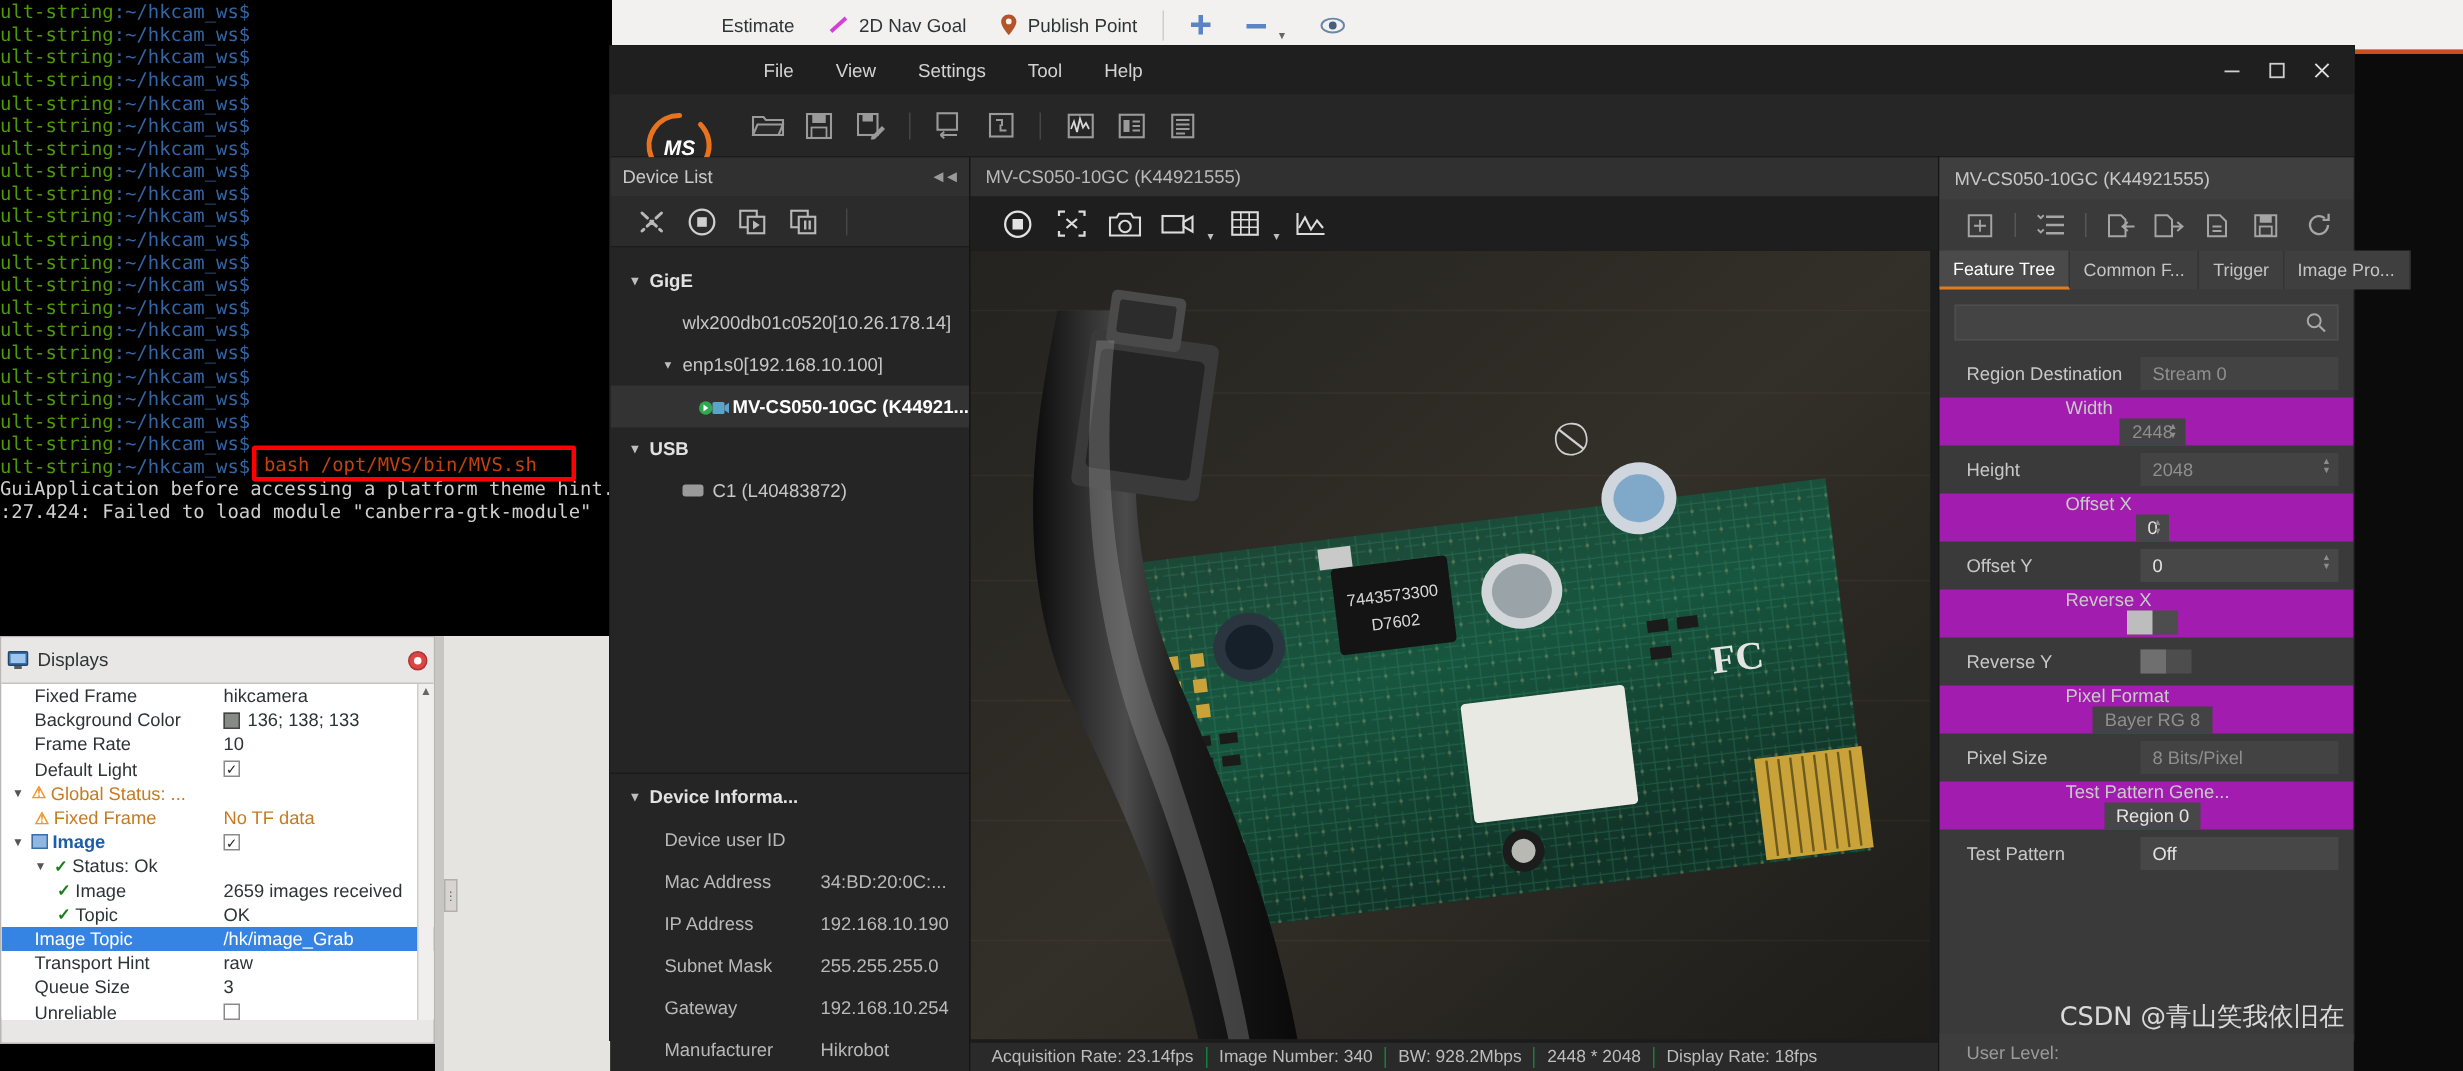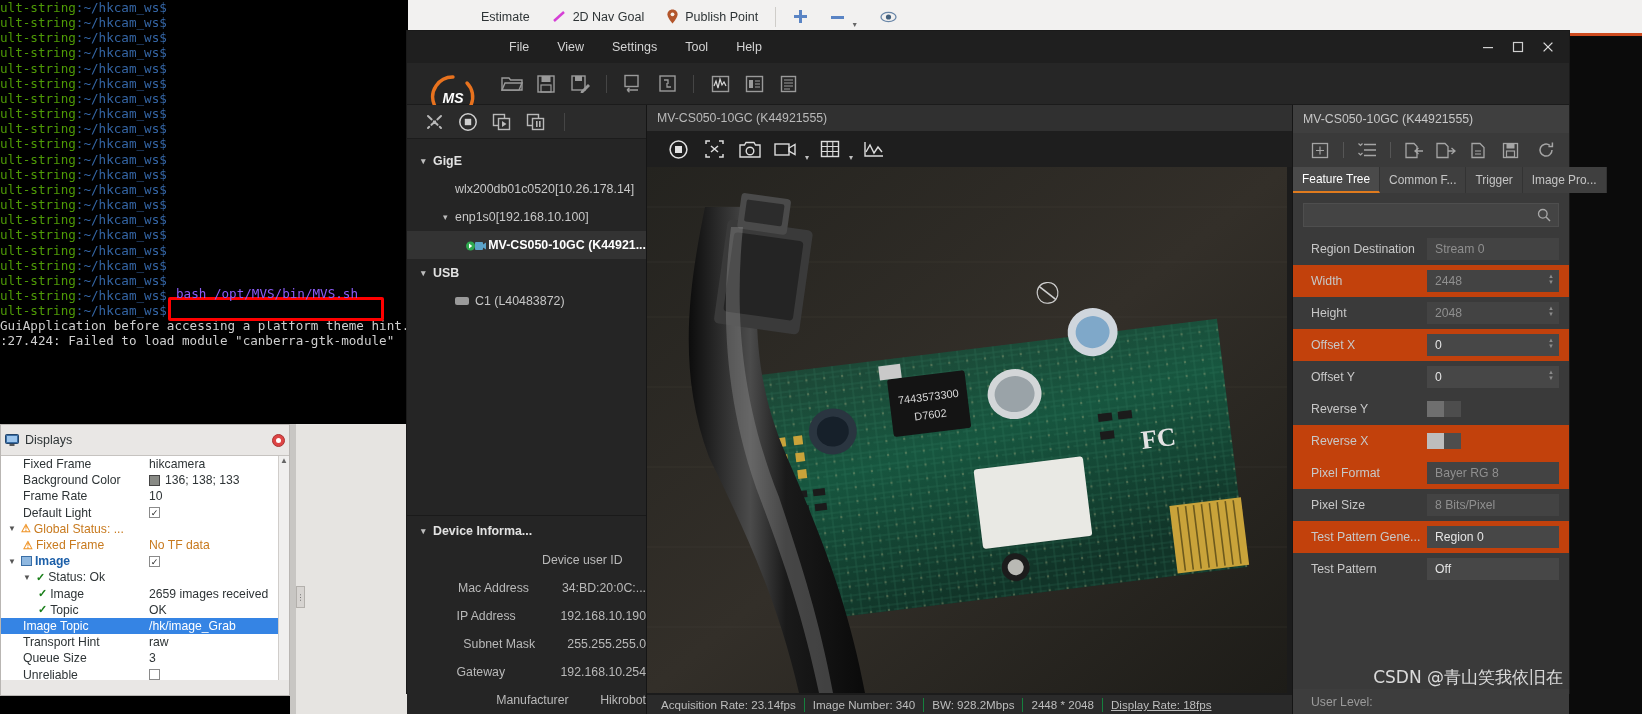--- a/index.html
+++ b/index.html
@@ -20,22 +20,22 @@
   #terminal .tline { white-space: pre; padding-left: 0px; }
   #terminal .user { color: #4e9a06; }
   #terminal .path { color: #3465a4; }
   #terminal .plain { color: #cfcfcf; }
   #cmd-highlight {
     position: absolute; left: 168px; top: 297px; width: 216px; height: 24px;
     border: 3px solid #ff0000; border-radius: 2px;
     pointer-events: none;
   }
   #cmd-text {
-    position: absolute; left: 176px; top: 286px;
-    color: #8b5cf6; font-family: "DejaVu Sans Mono", monospace; font-size: 12.6px;
+    position: absolute; left: 176px; top: 302px;
+    color: #c2410c; font-family: "DejaVu Sans Mono", monospace; font-size: 12.6px;
     white-space: pre;
   }
 
   
   #rviz-top {
     position: absolute; left: 408px; top: 0; width: 1234px; height: 34px;
     background: #f2f1f0; border-bottom: 1px solid #b8b5b2;
     display: flex; align-items: center; padding-left: 62px; gap: 0px;
   }
   .rviz-tool {
@@ -146,59 +146,59 @@
   .dt-row.group { font-weight: bold; color: #e2e2e2; }
   .dt-row.sel { background: #333333; color: #ffffff; font-weight: bold; }
   .caret { display: inline-block; width: 12px; color: #bdbdbd; font-size: 9px; }
   .cam-ic { display: inline-block; width: 16px; height: 10px; margin-right: 6px; position: relative; }
   .usb-ic { display: inline-block; width: 14px; height: 8px; margin-right: 6px;
             background: #9a9a9a; border-radius: 2px; }
 
   #devinfo { height: 200px; background: #252525; border-top: 1px solid #1a1a1a; }
   #devinfo .dt-row.group { height: 30px; }
   .di-row { height: 28px; display: flex; align-items: center; font-size: 12.3px;
-            color: #b9b9b9; padding-left: 36px; justify-content: flex-end; }
+            color: #b9b9b9; padding-left: 36px; }
   .di-key { width: 104px; white-space: nowrap; }
   .di-val { color: #b9b9b9; white-space: nowrap; }
 
   
   #viewer { flex: 1; display: flex; flex-direction: column; background: #1a1a1a;
             border-right: 1px solid #151515; }
   #viewer-head { height: 26px; background: #303030; display: flex; align-items: center;
                  padding: 0 10px; font-size: 12.3px; color: #b9b9b9; }
   #viewer-tools { height: 36px; background: #1e1e1e; display: flex; align-items: center;
                   padding-left: 16px; gap: 6px; }
   .vt-btn { width: 30px; height: 28px; display: flex; align-items: center; justify-content: center; }
   .vt-caret { color: #c0c0c0; font-size: 8px; align-self: flex-end; margin-bottom: 5px; margin-left: -2px; }
   #viewer-canvas { flex: 1; position: relative; background: #1b1b1b; overflow: hidden; }
   #viewer-status { height: 20px; background: #2a2a2a; display: flex; align-items: center;
                    font-size: 11.6px; color: #bdbdbd; padding-left: 6px; gap: 0px; }
   .vs-cell { padding: 0 8px; border-right: 1px solid #15803d; white-space: nowrap; line-height: 14px; }
-  .vs-cell:last-child { border-right: none; text-decoration: underline; }
+  .vs-cell:last-child { border-right: none; }
 
   
   #props { width: 276px; background: #3a3a3a; display: flex; flex-direction: column; }
   #props-head { height: 28px; background: #3f3f3f; display: flex; align-items: center;
                 padding: 0 10px; font-size: 12.3px; color: #c7c7c7; }
   #props-tools { height: 34px; background: #3a3a3a; display: flex; align-items: center;
                  padding-left: 12px; gap: 2px; }
   .pt-btn { width: 30px; height: 26px; display: flex; align-items: center; justify-content: center; }
   .pt-sep { width: 1px; height: 16px; background: #565656; margin: 0 6px; }
   #props-tabs { height: 26px; display: flex; background: #3a3a3a; }
   .ptab { display: flex; align-items: center; justify-content: center; padding: 0 9px;
           font-size: 11.9px; color: #c5c5c5; background: #3f3f3f;
           border-right: 1px solid #333; white-space: nowrap; }
   .ptab.active { background: #4a4a4a; color: #ffffff; border-bottom: 2px solid #e07b1e; }
   #props-search { margin: 10px 10px 0 10px; height: 24px; background: #444444;
                   border: 1px solid #4e4e4e; display: flex; align-items: center;
                   justify-content: flex-end; padding-right: 7px; }
   #props-list { flex: 1; overflow: hidden; padding-top: 6px; }
   .pr-row { height: 32px; display: flex; align-items: center; padding: 0 10px 0 18px;
             font-size: 12.3px; color: #c8c8c8; }
-  .pr-row.alt { background: #c2410c; }
+  .pr-row.alt { background: #a21caf; flex-direction: column; }
   .pr-key { width: 116px; white-space: nowrap; overflow: hidden; }
   .pr-field { flex: 1; height: 22px; background: #454545; display: flex; align-items: center;
               padding: 0 8px; font-size: 12.2px; position: relative; }
   .pr-field.ro { color: #8f8f8f; background: #434343; }
   .pr-field.edit { color: #e4e4e4; background: #474747; }
   .pr-field .spin { position: absolute; right: 5px; top: 3px; display: flex;
                     flex-direction: column; gap: 2px; color: #8c8c8c; font-size: 6px; line-height: 6px; }
   .toggle { width: 34px; height: 16px; background: #4d4d4d; display: flex; }
   .toggle .knob { width: 17px; height: 16px; background: #bdbdbd; }
   .toggle.off .knob { background: #6f6f6f; }
@@ -526,20 +526,25 @@
       <svg width="46" height="46" viewBox="0 0 46 46">
         <path d="M23 3a20 20 0 1 0 14 34" fill="none" stroke="#e8721e" stroke-width="3.4" stroke-linecap="round"></path>
         <path d="M23 43a20 20 0 0 0 14-34" fill="none" stroke="#e8721e" stroke-width="3.4" stroke-linecap="round"></path>
         <text x="23" y="29" font-size="14" font-weight="bold" fill="#ffffff" text-anchor="middle" font-family="Liberation Sans, sans-serif" font-style="italic">MS</text>
       </svg>
     </div>
 
     <div id="mvs-body">
 
       <div id="devlist">
+        <div class="panel-head">
+          <span>Device List</span>
+          <span class="grow"></span>
+          <span class="collapse-ic">◄◄</span>
+        </div>
         <div id="devlist-tools">
           <div class="dl-btn">
             <svg width="19" height="18" viewBox="0 0 19 18">
                 <path d="M3 3l13 12M16 3L3 15" stroke="#b9b9b9" stroke-width="2" stroke-linecap="round" stroke-dasharray="5 3"></path>
               </svg>
           </div>
           <div class="dl-btn">
             <svg width="20" height="20" viewBox="0 0 20 20">
                 <circle cx="10" cy="10" r="8.2" fill="none" stroke="#cfcfcf" stroke-width="1.5"></circle>
                 <rect x="6.8" y="6.8" width="6.4" height="6.4" fill="#cfcfcf"></rect>
@@ -870,33 +875,33 @@
                 <span class="spin">▲<br>▼</span>
               </div>
             </div>
             <div class="pr-row">
               <div class="pr-key">Offset Y</div>
               <div class="pr-field edit">
                 <span>0</span>
                 <span class="spin">▲<br>▼</span>
               </div>
             </div>
+            <div class="pr-row alt">
+              <div class="pr-key">Reverse X</div>
+              <div class="toggle">
+                <span class="knob"></span>
+              </div>
+            </div>
             <div class="pr-row">
               <div class="pr-key">Reverse Y</div>
               <div class="toggle off">
                 <span class="knob"></span>
               </div>
             </div>
             <div class="pr-row alt">
-              <div class="pr-key">Reverse X</div>
-              <div class="toggle">
-                <span class="knob"></span>
-              </div>
-            </div>
-            <div class="pr-row alt">
               <div class="pr-key">Pixel Format</div>
               <div class="pr-field ro">
                 <span>Bayer RG 8</span>
               </div>
             </div>
             <div class="pr-row">
               <div class="pr-key">Pixel Size</div>
               <div class="pr-field ro">
                 <span>8 Bits/Pixel</span>
               </div>

